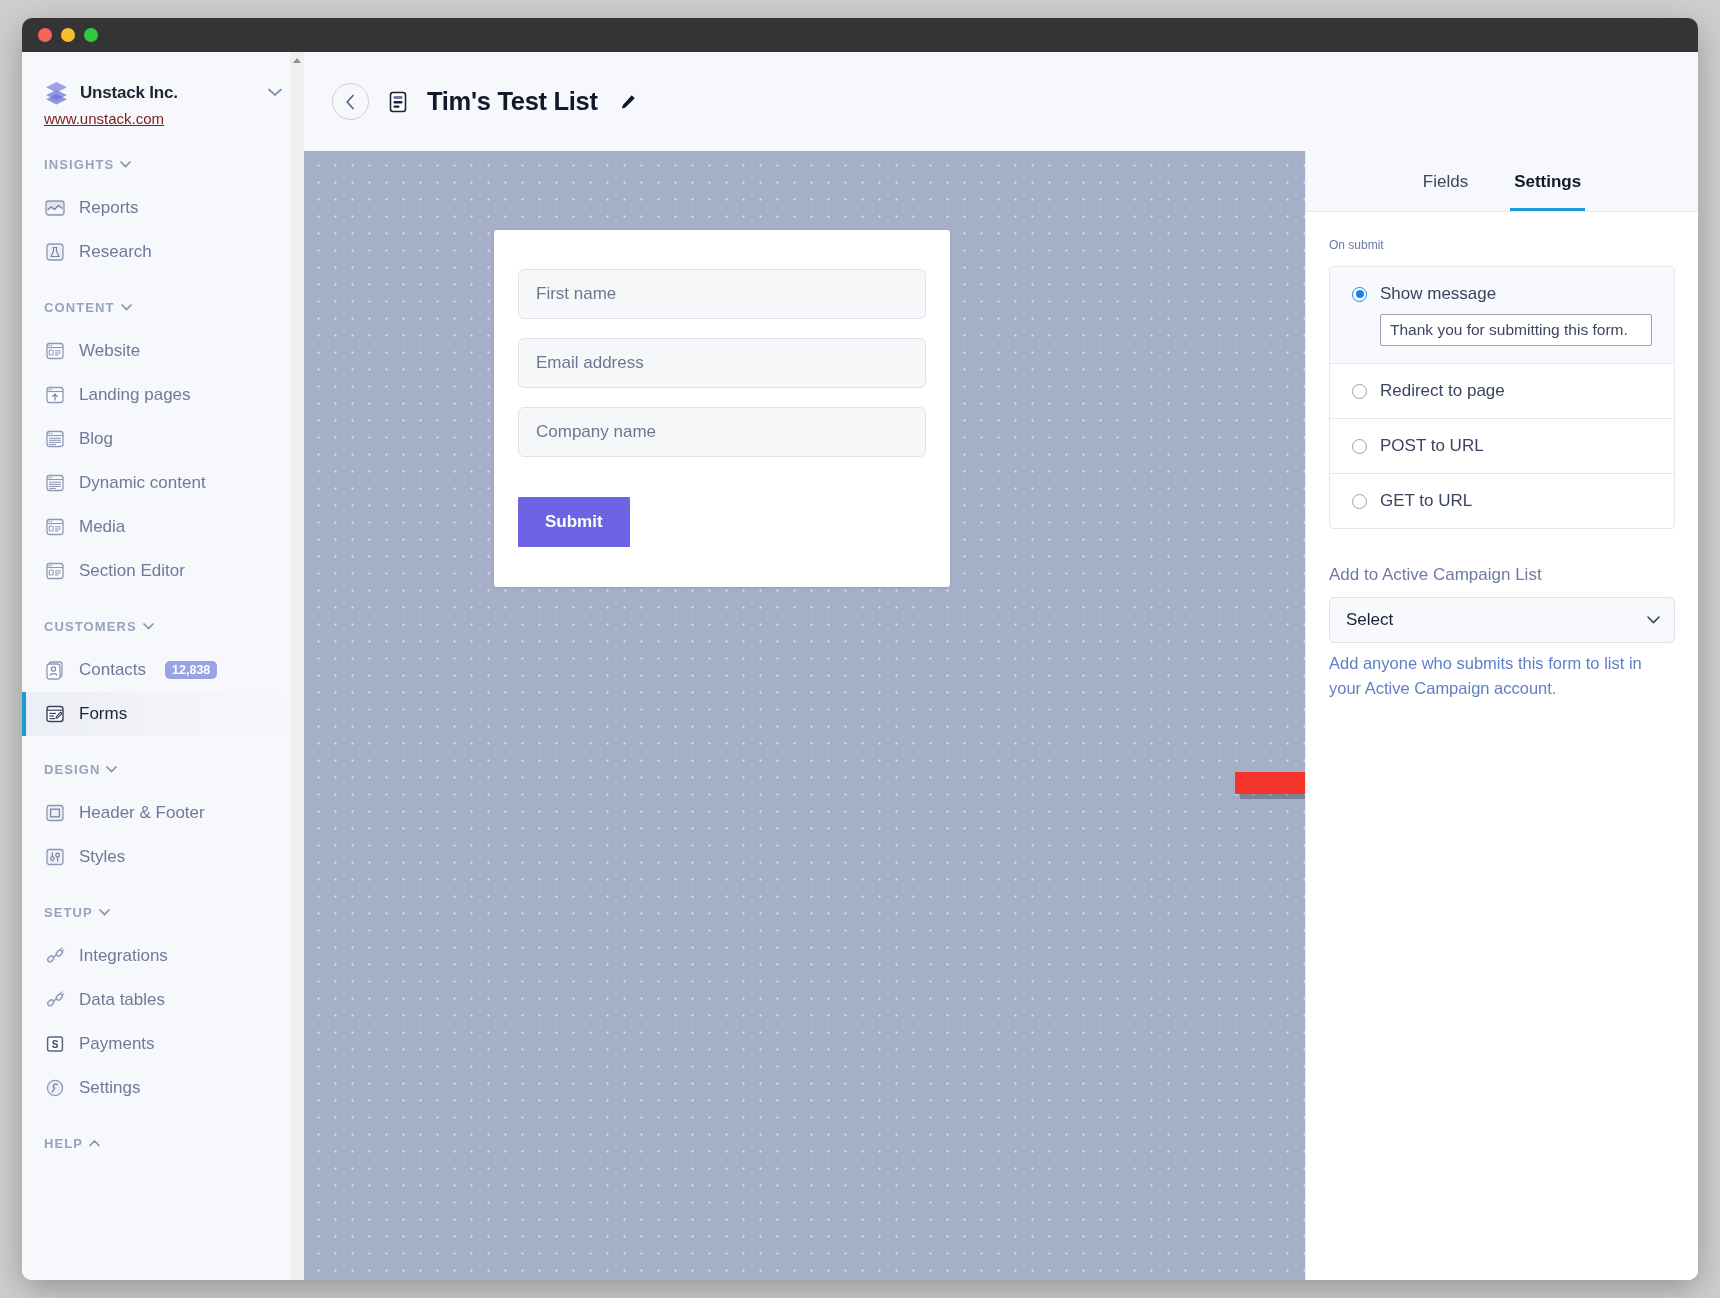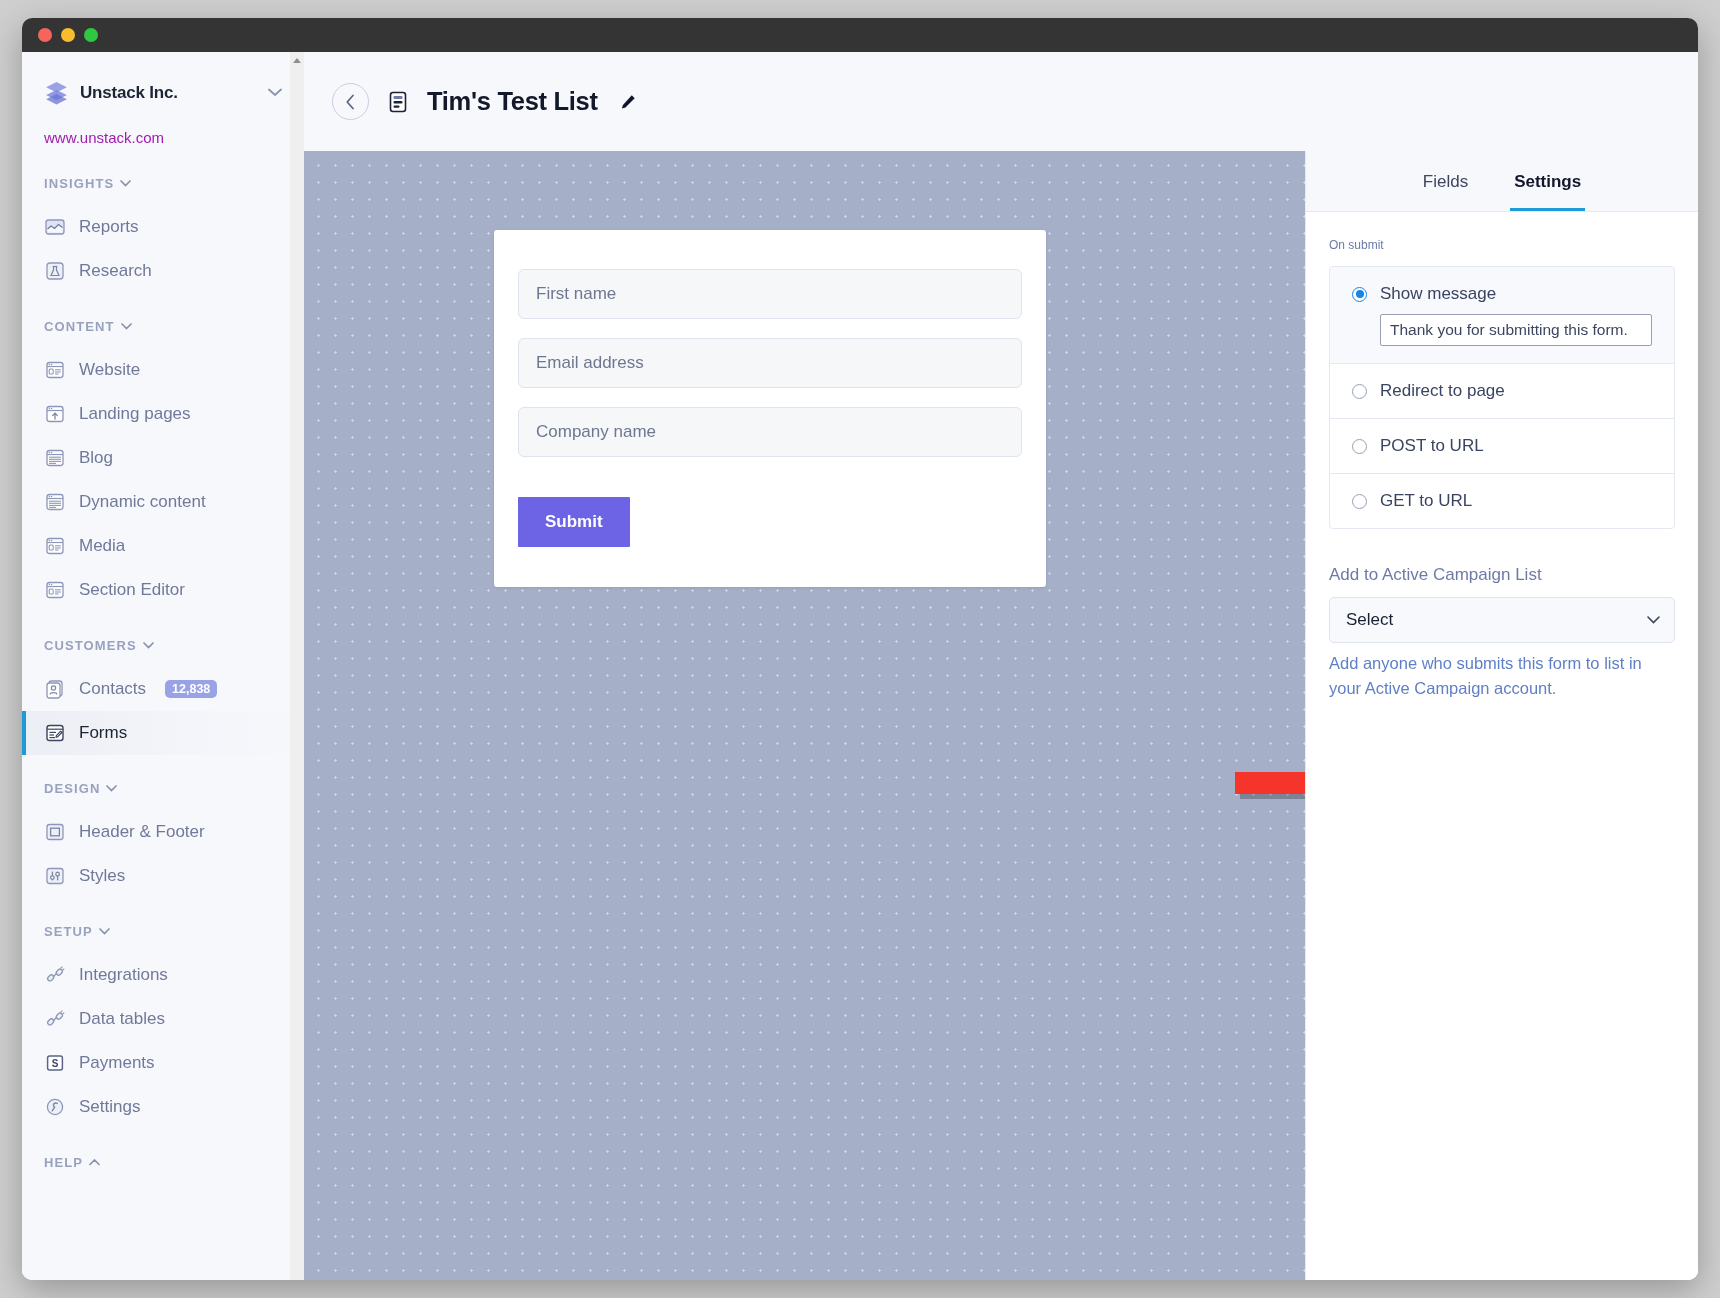--- a/index.html
+++ b/index.html
@@ -57,23 +57,24 @@
   }
   .brand-logo { width: 25px; height: 25px; flex: 0 0 25px; }
   .brand-name {
     font-size: 17px;
     font-weight: bold;
     color: #1d2433;
     letter-spacing: -.2px;
     flex: 1;
   }
   .brand-url {
-    margin-top: 24px;
+    margin-top: 5px;
     font-size: 15px;
-    color: #a21caf;
+    color: #7f1d1d;
+    text-decoration: underline;
   }
 
   .nav { margin-top: 30px; }
   .nav-group-title {
     display: flex; align-items: center; gap: 6px;
     padding: 0 22px;
     margin-bottom: 14px;
     font-size: 13px;
     letter-spacing: 1.1px;
     font-weight: bold;
@@ -168,21 +169,21 @@
     min-width: 0;
     background-color: #a6afc8;
     background-image: radial-gradient(#ced4e4 1.3px, transparent 1.4px);
     background-size: 17px 17px;
     background-position: 6px 6px;
     overflow: hidden;
   }
   .form-card {
     position: absolute;
     left: 190px; top: 79px;
-    width: 552px;
+    width: 456px;
     background: #fff;
     border-radius: 3px;
     padding: 39px 24px 40px 24px;
     box-shadow: 0 1px 3px rgba(20,28,60,.10);
   }
   .fld-row { display: flex; gap: 19px; margin-bottom: 19px; }
   .fld {
     background: #f6f7f9;
     border: 1px solid #dfe3ee;
     border-radius: 6px;

